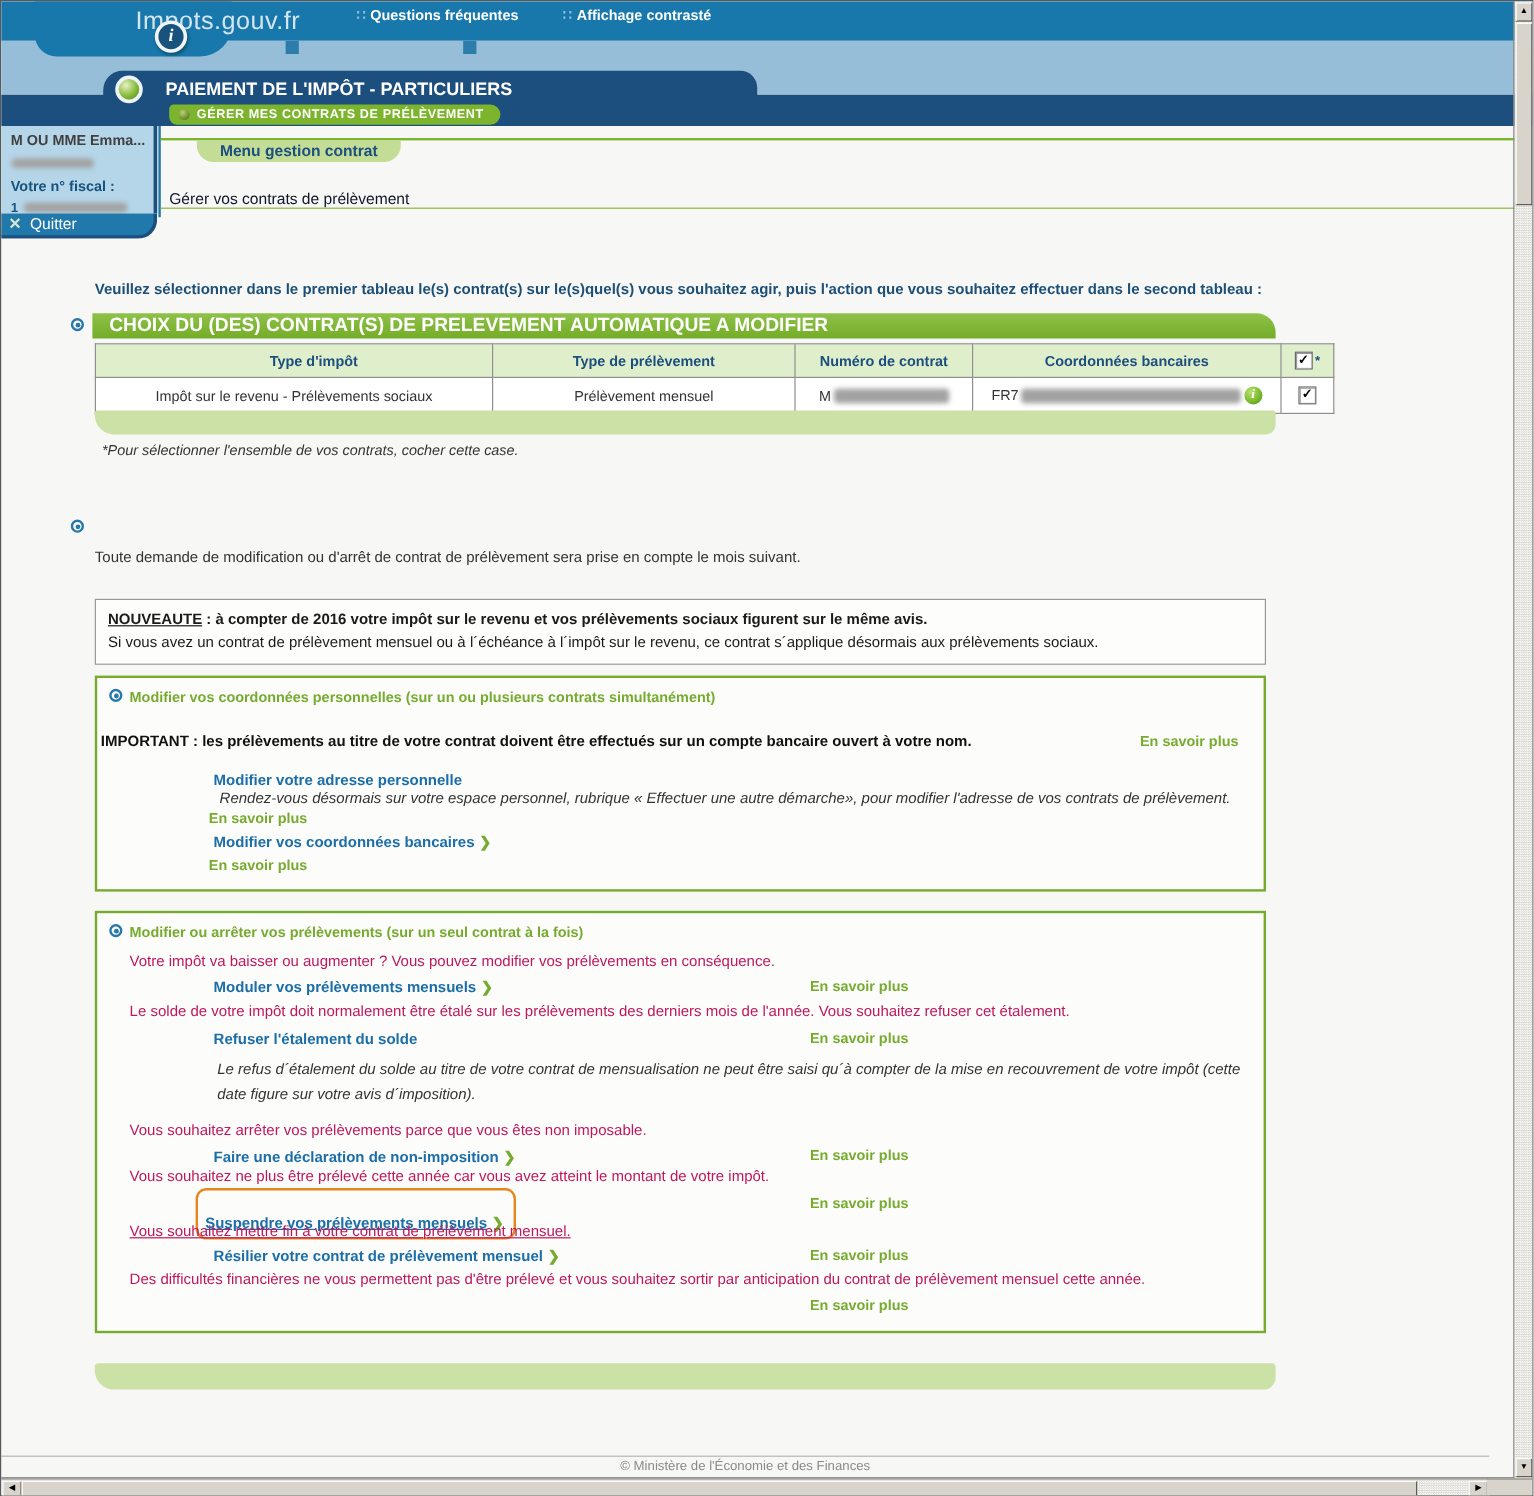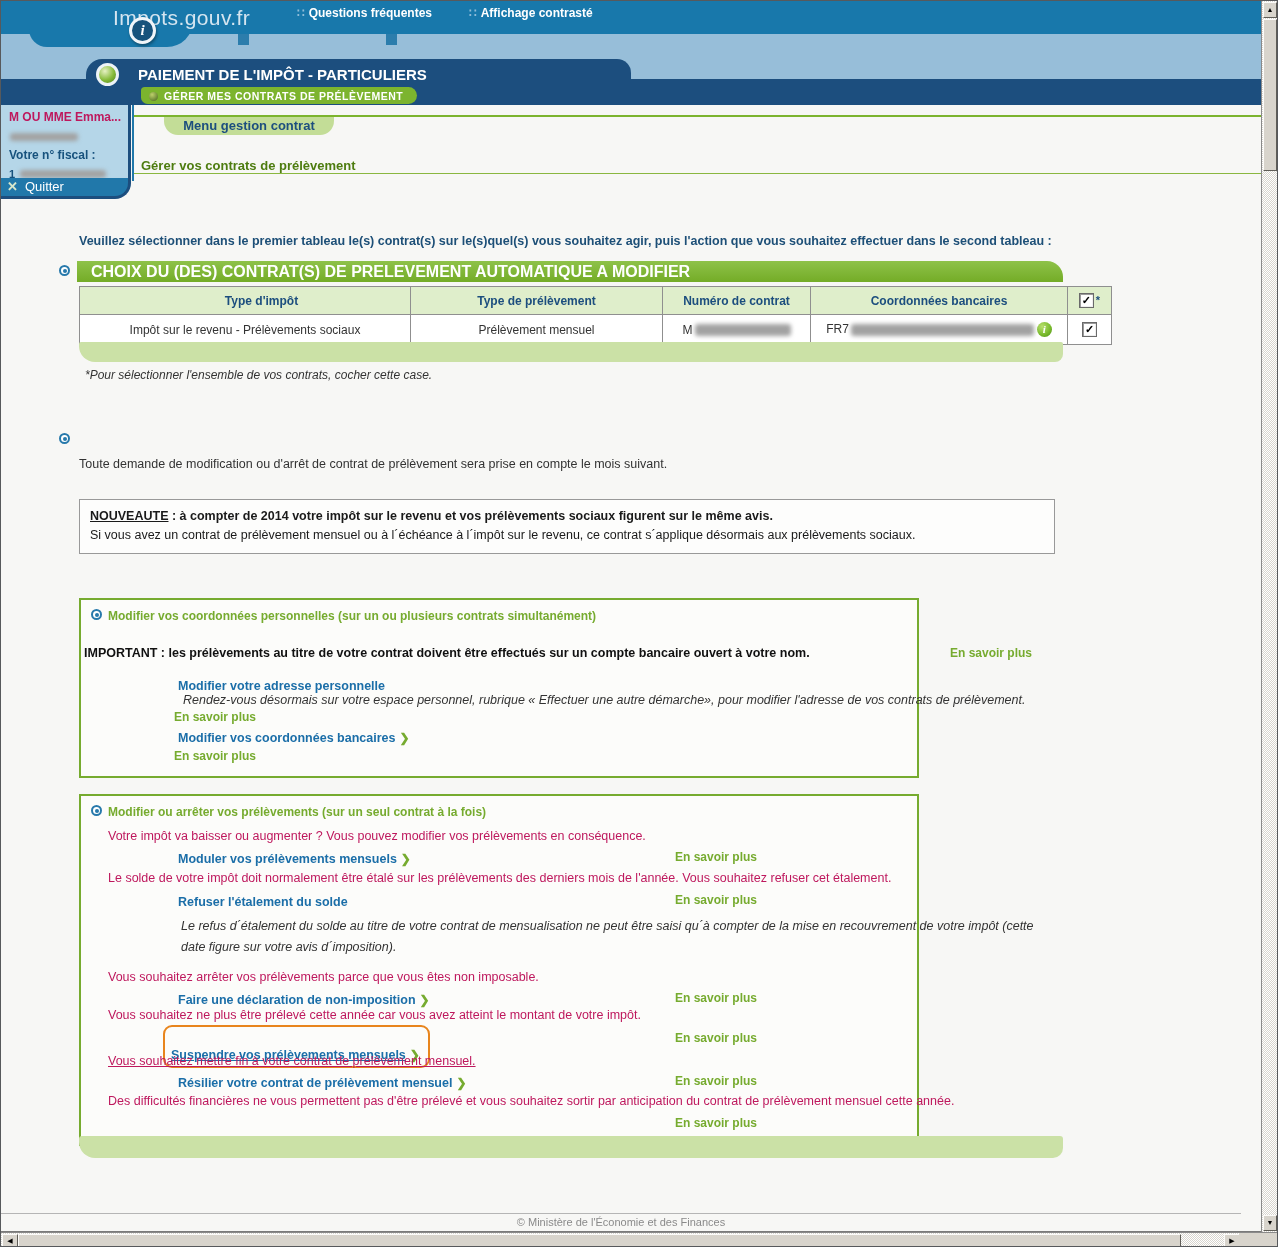--- a/index.html
+++ b/index.html
@@ -25,34 +25,34 @@
         border:3px solid #edf3f7;background:radial-gradient(circle at 35% 30%,#e6f1c3,#86bb3a 55%,#4f811b);}
   .title-text{position:absolute;left:52px;top:7px;color:#ffffff;font-weight:bold;font-size:15px;}
   .gerer-pill{position:absolute;left:140px;top:86px;height:17px;background:#7cb42e;
         border-radius:4px 9px 9px 7px;padding:0 14px 0 8px;line-height:17px;white-space:nowrap;}
   .gerer-dot{display:inline-block;width:9px;height:9px;border-radius:50%;margin-right:6px;
         background:radial-gradient(circle at 35% 30%,#bdd06a,#44631c);vertical-align:middle;}
   .gerer-text{color:#ffffff;font-weight:bold;font-size:10.5px;letter-spacing:.5px;vertical-align:middle;}
   
   .user-box{position:absolute;left:0;top:104px;width:130px;height:73px;background:#b5d6e8;
         border-right:3px solid #1c4e7e;box-sizing:border-box;padding:5px 6px 0 8px;}
-  .user-name{font-weight:bold;font-size:12px;color:#be185d;}
+  .user-name{font-weight:bold;font-size:12px;color:#404040;}
   .fiscal-label{font-weight:bold;font-size:12px;color:#17527d;margin-top:3px;}
   .blur{display:inline-block;background:#a2a2a2;filter:blur(2px);border-radius:3px;vertical-align:middle;}
   .quit-bar{position:absolute;left:0;top:177px;width:130px;height:21px;background:#2178aa;
         border-right:3px solid #1c4e7e;border-bottom:3px solid #1c4e7e;border-radius:0 0 16px 0;
         box-sizing:border-box;color:#fff;font-size:13px;line-height:18px;padding-left:6px;cursor:pointer;}
   .quit-x{color:#d8e8cc;font-weight:bold;margin-right:7px;font-size:13px;}
   .content-left-border{position:absolute;left:131px;top:104px;width:2px;height:76px;background:#2178aa;}
   
   .menu-line{position:absolute;left:133px;top:114px;width:1129px;height:2px;background:#7cb42e;}
   .menu-pill{position:absolute;left:163px;top:116px;width:170px;height:18px;background:#c3dd97;
         border-radius:0 0 14px 14px;text-align:center;color:#1c4e7e;font-weight:bold;font-size:13px;
         line-height:17px;}
-  .breadcrumb{position:absolute;left:140px;top:157px;font-size:13px;color:#4d7c0f;font-weight:bold;}
+  .breadcrumb{position:absolute;left:140px;top:157px;font-size:13px;color:#0f172a;}
   .breadcrumb-line{position:absolute;left:133px;top:172px;width:1129px;height:1px;background:#8ab73f;}
   
   .intro{position:absolute;left:78px;top:233px;width:1140px;color:#1d4f77;font-weight:bold;font-size:12.5px;}
   .sec-header{position:absolute;height:21px;background:linear-gradient(#8ec249,#74ac27);
         border-radius:0 16px 0 0;color:#fff;font-weight:bold;font-size:16px;line-height:21px;
         padding-left:14px;box-sizing:border-box;}
   .target-icon{position:absolute;width:7px;height:7px;border:2px solid #2779ab;border-radius:50%;background:#fff;}
   .target-icon::after{content:"";position:absolute;left:1.5px;top:1.5px;width:4px;height:4px;
         border-radius:50%;background:#2779ab;}
   .target-inline{display:inline-block;position:relative;width:7px;height:7px;border:2px solid #2779ab;
@@ -74,21 +74,21 @@
         text-align:center;line-height:15px;vertical-align:middle;cursor:pointer;}
   .table-bottom-bar{position:absolute;left:78px;top:341px;width:984px;height:20px;background:#cbe1a6;
         border-radius:2px 2px 8px 16px;}
   .footnote{position:absolute;left:84px;top:367px;font-style:italic;font-size:12px;color:#333;}
   .notice{position:absolute;left:78px;top:456px;font-size:12.5px;color:#333;}
   .news-box{position:absolute;left:78px;top:498px;width:976px;height:55px;border:1px solid #999;
         background:#fdfdfc;box-sizing:border-box;padding:7px 10px;font-size:12.5px;color:#1a1a1a;
         line-height:1.55;}
   .news-bold{font-weight:bold;}
   .news-underline{text-decoration:underline;font-weight:bold;}
-  .gbox{position:absolute;left:78px;width:840px;border:2px solid #76ab2f;background:#fcfcfa;box-sizing:border-box;margin-top:35px;}
+  .gbox{position:absolute;left:78px;width:976px;border:2px solid #76ab2f;background:#fcfcfa;box-sizing:border-box;}
   #boxA{top:562px;height:180px;}
   #boxB{top:758px;height:352px;}
   .gbox-title{position:absolute;left:10px;top:9px;color:#76ab2f;font-weight:bold;font-size:12px;}
   .important{position:absolute;left:3px;top:46px;color:#111;font-weight:bold;font-size:12.5px;}
   .more{color:#76ab2f;font-weight:bold;font-size:12px;cursor:pointer;white-space:nowrap;}
   .more-absA{position:absolute;left:869px;top:46px;}
   .blue-link{color:#1b6ea8;font-weight:bold;font-size:12.5px;cursor:pointer;white-space:nowrap;}
   .arrow{color:#76ab2f;font-weight:bold;font-size:12px;margin-left:4px;cursor:pointer;}
   .gtext{position:absolute;left:27px;font-size:12.5px;color:#be185d;white-space:nowrap;}
   .linkrow{position:absolute;left:97px;width:900px;}
@@ -191,21 +191,21 @@
       </tr>
     </tbody>
   </table>
   <div class="table-bottom-bar"></div>
   <div class="footnote">*Pour sélectionner l'ensemble de vos contrats, cocher cette case.</div>
 
   <span class="target-icon" style="left:58px;top:432px;"></span>
   <div class="notice">Toute demande de modification ou d'arrêt de contrat de prélèvement sera prise en compte le mois suivant.</div>
 
   <div class="news-box">
-    <div><span class="news-underline">NOUVEAUTE</span><span class="news-bold"> : à compter de 2014 votre impôt sur le revenu et vos prélèvements sociaux figurent sur le même avis.</span></div>
+    <div><span class="news-underline">NOUVEAUTE</span><span class="news-bold"> : à compter de 2016 votre impôt sur le revenu et vos prélèvements sociaux figurent sur le même avis.</span></div>
     <div>Si vous avez un contrat de prélèvement mensuel ou à l´échéance à l´impôt sur le revenu, ce contrat s´applique désormais aux prélèvements sociaux.</div>
   </div>
 
   <div class="gbox" id="boxA">
     <div class="gbox-title">
       <span class="target-inline"></span><span>Modifier vos coordonnées personnelles (sur un ou plusieurs contrats simultanément)</span>
     </div>
     <div class="important">IMPORTANT : les prélèvements au titre de votre contrat doivent être effectués sur un compte bancaire ouvert à votre nom.</div>
     <span class="more more-absA">En savoir plus</span>
     <div style="position:absolute;left:97px;top:76px;">

